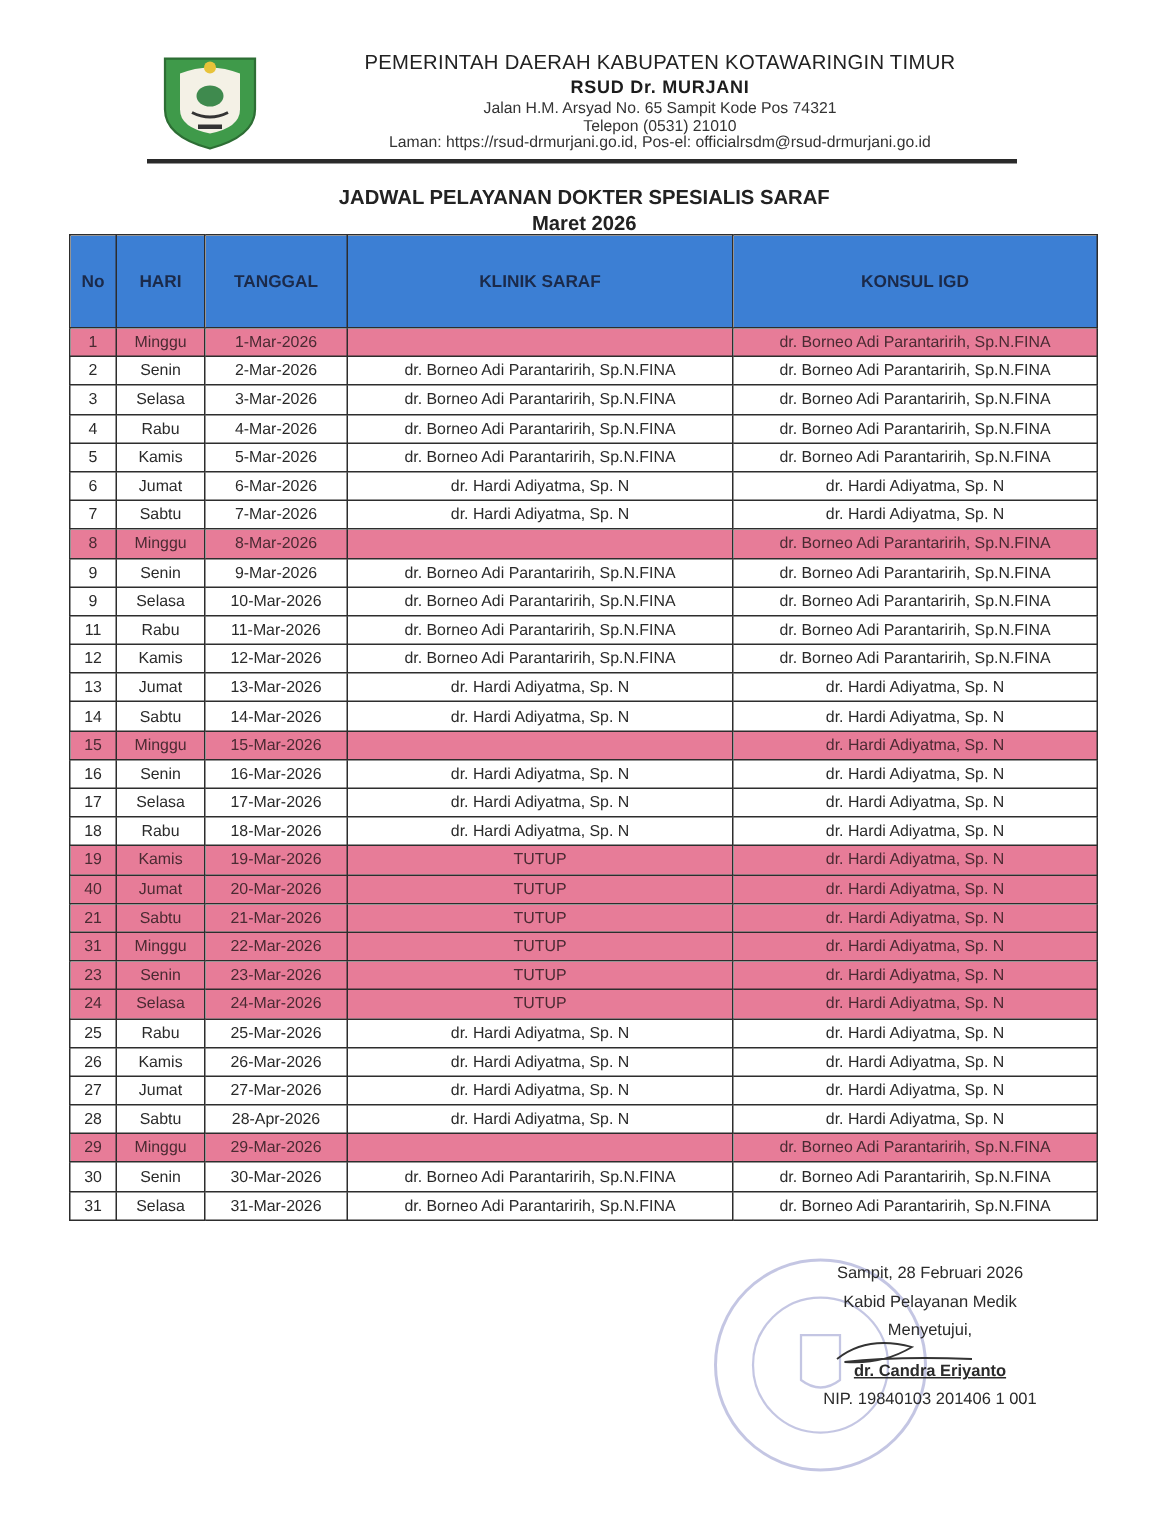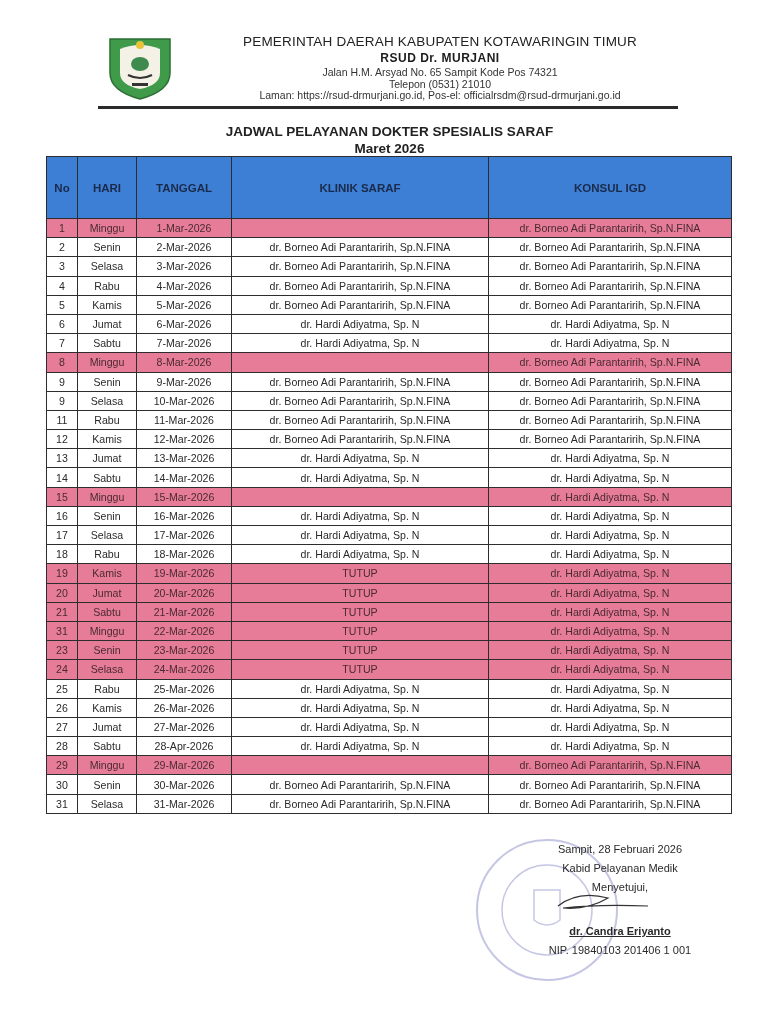--- a/index.html
+++ b/index.html
@@ -14,21 +14,21 @@
   .title { position:absolute; left:0; width:779px; text-align:center; font-weight:bold; color:#222; }
   .title.t1 { top:124px; font-size:13.5px; }
   .title.t2 { top:141px; font-size:13.5px; }
   table.sched { position:absolute; left:46px; top:156px; border-collapse:collapse; font-family:"Liberation Sans", sans-serif; table-layout:fixed; }
   table.sched th, table.sched td { border:1px solid #2d2d2d; padding:0; text-align:center; white-space:nowrap; overflow:hidden; }
   table.sched th { background:#3c7fd4; color:#1b2a4a; font-weight:bold; font-size:11.5px; height:61px; }
   table.sched td { font-size:10.6px; height:18.2px; color:#2a2a2a; }
   tr.holiday td { background:#e77c98; color:#4a2a32; }
   col.c-no { width:31px; } col.c-hari { width:59px; } col.c-tgl { width:95px; } col.c-klinik { width:257px; } col.c-konsul { width:243px; }
   .sign { position:absolute; left:520px; top:840px; width:200px; text-align:center; font-size:11px; color:#2a2a2a; line-height:19px; }
-  .sign .signer { font-weight:bold; text-decoration:underline; margin-top:25px; }
+  .sign .signer { font-weight:bold; text-decoration:underline; margin-top:8px; }
   .stamp { position:absolute; left:472px; top:835px; width:150px; height:150px; opacity:0.35; }
   .sigmark { position:absolute; left:548px; top:888px; width:110px; height:30px; }
 </style>
 </head>
 <body>
 
 <div class="letterhead">
   <svg class="logo" viewBox="0 0 68 68">
     <path d="M4 6 L64 6 L64 40 Q64 58 34 66 Q4 58 4 40 Z" fill="#3f9a4a" stroke="#2d6e34" stroke-width="1.5"></path>
     <path d="M14 16 Q34 8 54 16 L54 40 Q54 52 34 56 Q14 52 14 40 Z" fill="#f4f1e6"></path>
@@ -195,21 +195,21 @@
         <td>dr. Hardi Adiyatma, Sp. N</td>
       </tr>
       <tr class="holiday">
         <td>19</td>
         <td>Kamis</td>
         <td>19-Mar-2026</td>
         <td>TUTUP</td>
         <td>dr. Hardi Adiyatma, Sp. N</td>
       </tr>
       <tr class="holiday">
-        <td>20</td>
+        <td>40</td>
         <td>Jumat</td>
         <td>20-Mar-2026</td>
         <td>TUTUP</td>
         <td>dr. Hardi Adiyatma, Sp. N</td>
       </tr>
       <tr class="holiday">
         <td>21</td>
         <td>Sabtu</td>
         <td>21-Mar-2026</td>
         <td>TUTUP</td>

